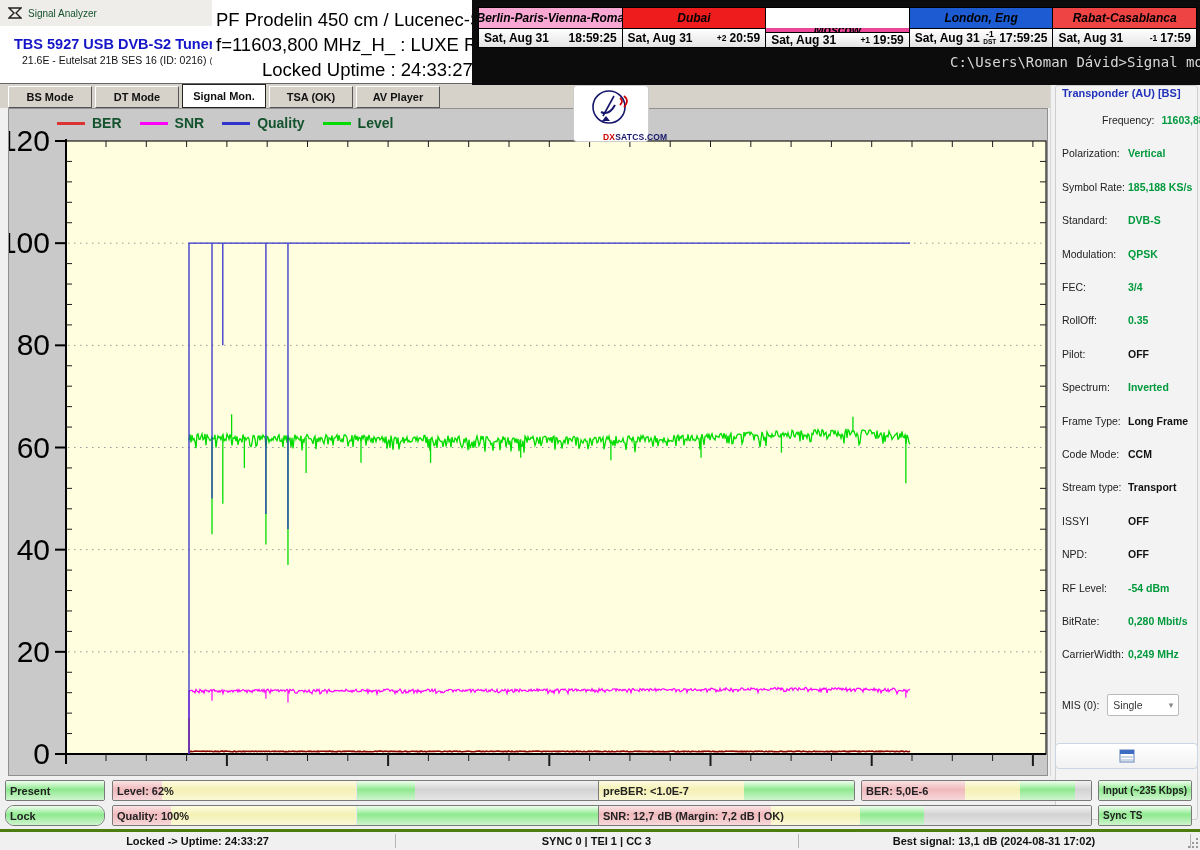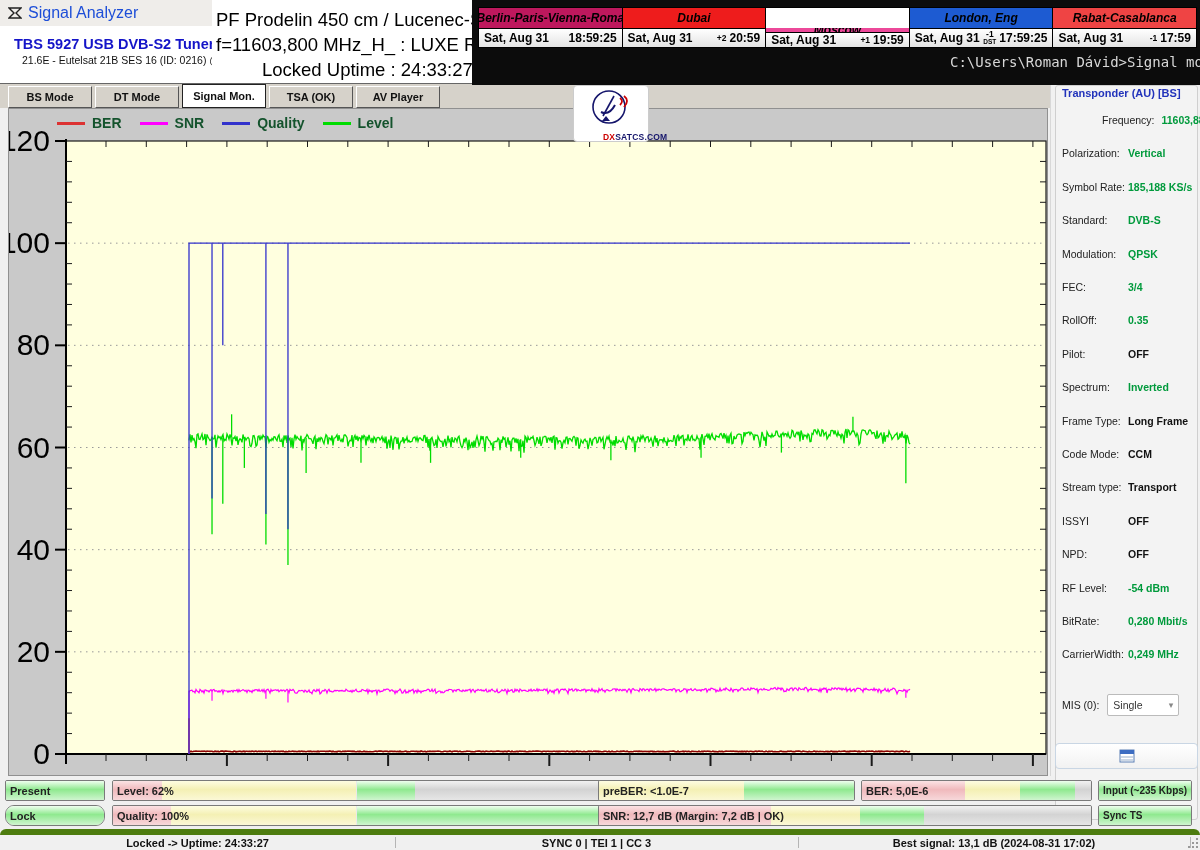--- a/index.html
+++ b/index.html
@@ -2,21 +2,21 @@
 <html><head>
 <meta charset="utf-8">
 <style>
   html,body{margin:0;padding:0;}
   body{font-family:"Liberation Sans",sans-serif;background:#555;}
   #screen{position:relative;width:1200px;height:850px;background:#F0F0F0;overflow:hidden;}
   .abs{position:absolute;}
 
   
   #titlebar{left:0;top:0;width:212px;height:26px;background:#EFEDEA;display:flex;align-items:center;padding-left:8px;box-sizing:border-box;}
-  #titlebar .ttl{font-size:16px;color:#1d4ed8;margin-left:6px;}
+  #titlebar .ttl{font-size:10px;color:#14532d;margin-left:6px;}
   #headerarea{left:0;top:26px;width:472px;height:57px;background:#FFFFFF;}
   #tunername{left:14px;top:10px;font-size:14.5px;font-weight:bold;color:#1414C8;}
   #tunerdetails{left:22px;top:28px;font-size:10.5px;color:#111;white-space:nowrap;}
   #overlaybox{left:212px;top:0;width:260px;height:83px;background:#FFFFFF;}
   .bigline{position:absolute;font-size:18.5px;color:#000;white-space:nowrap;}
 
   
   #tabrow{left:0;top:83px;width:1052px;height:25px;background:#D6D2CA;border-top:1px solid #666;box-sizing:border-box;display:flex;gap:3px;padding:2px 0 0 8px;}
   .tab{width:82px;height:20px;background:#D6D2CA;border:1px solid #555;border-top-color:#FFF;border-left-color:#FFF;font-size:11px;font-weight:bold;color:#111;display:flex;align-items:center;justify-content:center;cursor:pointer;}
   .tab.active{background:#FFFFFF;border:1px solid #222;height:22px;margin-top:-2px;}
@@ -63,21 +63,21 @@
   .bar{position:absolute;height:21px;border:1px solid #7A7A7A;border-radius:2px;box-sizing:border-box;overflow:hidden;background:#E9E9E9;}
   .seg{position:absolute;top:0;bottom:0;}
   .seg.green{background:linear-gradient(#EFFFEF,#8FE98F 45%,#CFF5CF);}
   .seg.yellow{background:linear-gradient(#FEFDE2,#F4F0B4 45%,#FBF8D6);}
   .seg.pink{background:linear-gradient(#FBE3E4,#F0B9BC 45%,#F7D8DA);}
   .seg.gray{background:linear-gradient(#F2F2F2,#D3D3D3 45%,#E6E6E6);}
   .barlabel{position:absolute;left:4px;top:0;height:100%;display:flex;align-items:center;font-size:11px;font-weight:bold;color:#222;white-space:nowrap;z-index:2;}
   .barlabel.small{font-size:10px;}
 
   
-  #statusstrip{left:0;top:829px;width:1200px;height:21px;background:#F0F0F0;border-top:6px solid #4d7c0f;box-sizing:border-box;border-radius:6px;}
+  #statusstrip{left:0;top:829px;width:1200px;height:21px;background:#F0F0F0;border-top:3px solid #4d7c0f;box-sizing:border-box;}
   .statuscell{position:absolute;top:0;height:100%;display:flex;align-items:center;justify-content:center;font-size:11px;font-weight:bold;color:#111;}
   .statusdiv{position:absolute;top:2px;bottom:2px;width:1px;background:#B5B5B5;}
   #grip{position:absolute;right:2px;bottom:2px;width:10px;height:10px;}
   #grip i{position:absolute;width:2px;height:2px;background:#999;}
 </style>
 </head>
 <body>
 
 <div id="screen">
 
@@ -106,21 +106,21 @@
       <div class="tab">TSA (OK)</div>
       <div class="tab">AV Player</div>
     </div>
 
   <div id="console" class="abs">
     <div id="consoleline" class="abs">C:\Users\Roman Dávid&gt;Signal monitoring_PF 370_LC/SK_Eutelsat 21B-21.5°E_11 603 LUXE R_30.8.2024+</div>
   </div>
 
   <div id="clocks" class="abs">
       <div class="clock">
-        <div class="clockhead" style="background: #be185d;">Berlin-Paris-Vienna-Roma</div>
+        <div class="clockhead" style="background: #f9a8d4;">Berlin-Paris-Vienna-Roma</div>
         <div class="clockbody">
           <span class="date">Sat, Aug 31</span>
           <span class="time">18:59:25</span>
         </div>
       </div>
       <div class="clock">
         <div class="clockhead" style="background: rgb(238, 28, 28);">Dubai</div>
         <div class="clockbody">
           <span class="date">Sat, Aug 31</span>
           <span class="off">+2</span>

